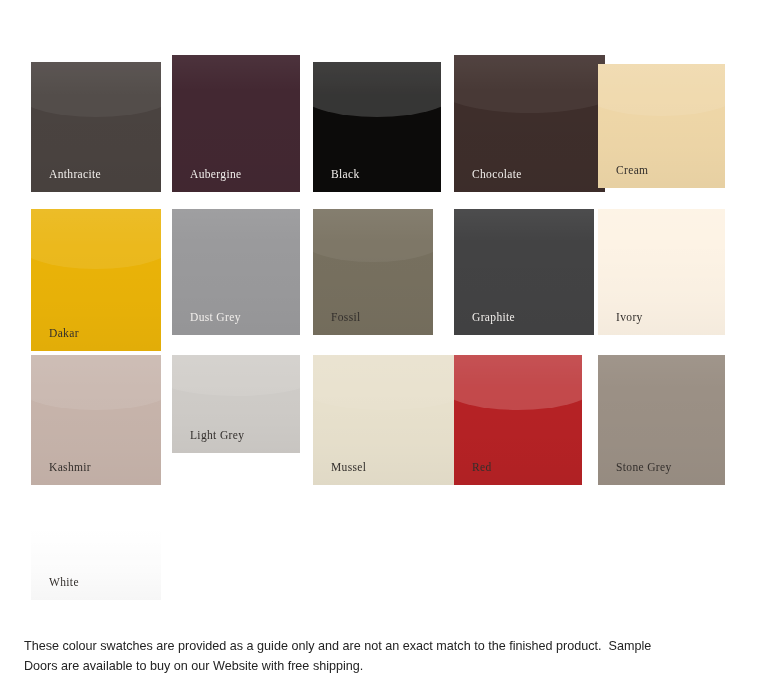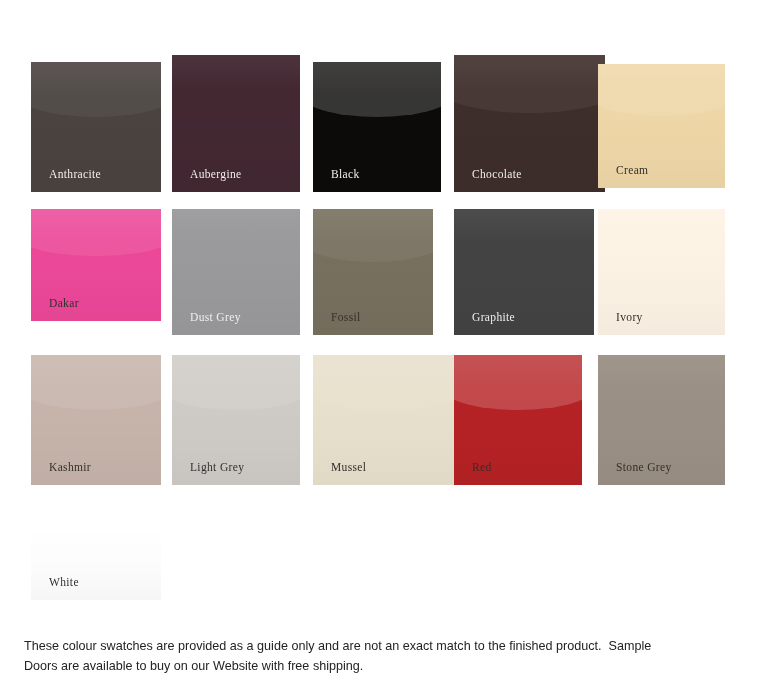--- a/index.html
+++ b/index.html
@@ -113,21 +113,21 @@
     <div class="swatch sheen-soft" style="left: 454px; top: 55px; width: 151px; height: 137px; background: rgb(62, 46, 43);">
       <div class="grain"></div>
       <div class="sheen"></div>
       <span class="swatch-label label-light">Chocolate</span>
     </div>
     <div class="swatch" style="left: 598px; top: 64px; width: 127px; height: 124px; background: rgb(239, 215, 168);">
       <div class="grain"></div>
       <div class="sheen"></div>
       <span class="swatch-label label-dark">Cream</span>
     </div>
-    <div class="swatch" style="left: 31px; top: 209px; width: 130px; height: 112px; background: #ec4899;">
+    <div class="swatch" style="left: 31px; top: 209px; width: 130px; height: 142px; background: #eab308;">
       <div class="grain"></div>
       <div class="sheen"></div>
       <span class="swatch-label label-dark">Dakar</span>
     </div>
     <div class="swatch sheen-none" style="left: 172px; top: 209px; width: 128px; height: 126px; background: rgb(154, 154, 156);">
       <div class="grain"></div>
       <span class="swatch-label label-light">Dust Grey</span>
     </div>
     <div class="swatch sheen-soft" style="left: 313px; top: 209px; width: 120px; height: 126px; background: rgb(119, 112, 95);">
       <div class="grain"></div>
@@ -140,21 +140,21 @@
     </div>
     <div class="swatch sheen-none" style="left: 598px; top: 209px; width: 127px; height: 126px; background: rgb(253, 243, 229); padding-left: 44px;">
       <div class="grain"></div>
       <span class="swatch-label label-dark">Ivory</span>
     </div>
     <div class="swatch" style="left: 31px; top: 355px; width: 130px; height: 130px; background: rgb(199, 180, 171);">
       <div class="grain"></div>
       <div class="sheen"></div>
       <span class="swatch-label label-dark">Kashmir</span>
     </div>
-    <div class="swatch" style="left: 172px; top: 355px; width: 128px; height: 130px; background: rgb(207, 204, 200);">
+    <div class="swatch" style="left: 172px; top: 355px; width: 128px; height: 98px; background: rgb(207, 204, 200);">
       <div class="grain"></div>
       <div class="sheen"></div>
       <span class="swatch-label label-dark">Light Grey</span>
     </div>
     <div class="swatch sheen-soft" style="left: 313px; top: 355px; width: 144px; height: 130px; background: rgb(232, 225, 205);">
       <div class="grain"></div>
       <div class="sheen"></div>
       <span class="swatch-label label-dark">Mussel</span>
     </div>
     <div class="swatch sheen-strong" style="left: 454px; top: 355px; width: 128px; height: 130px; background: rgb(182, 34, 37);">

